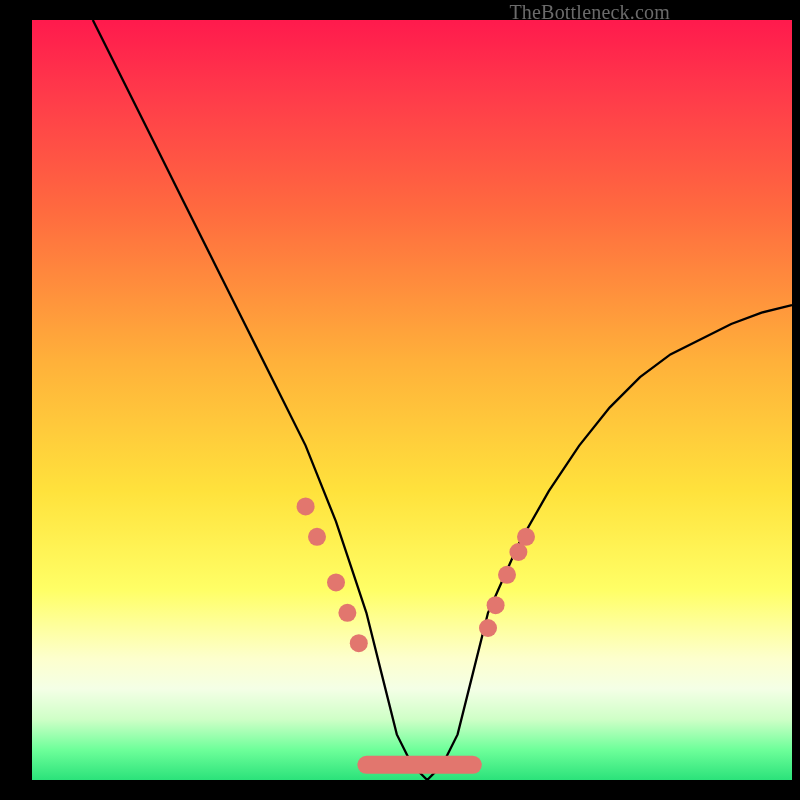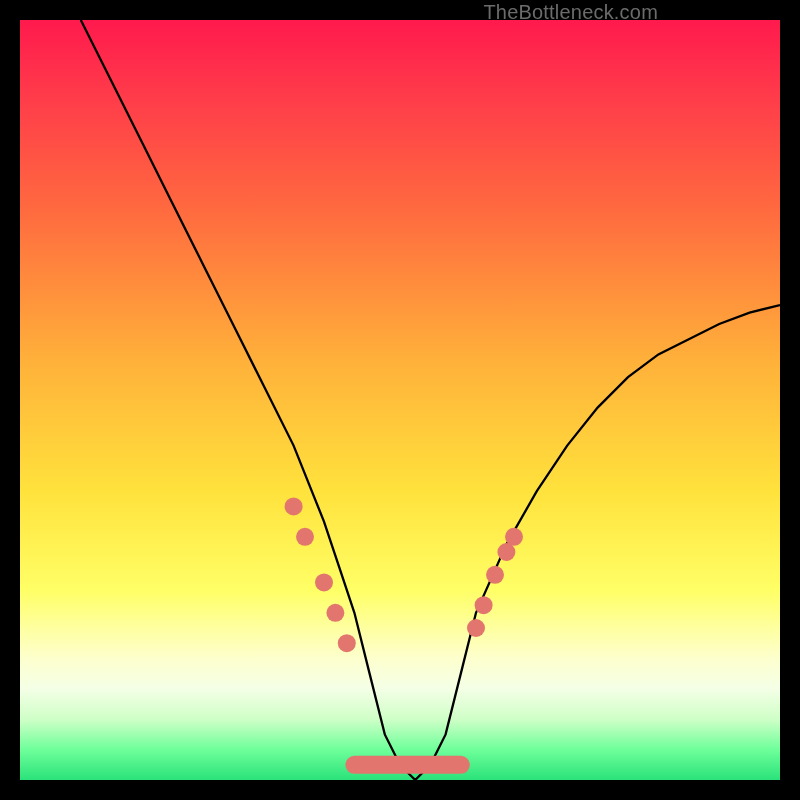--- a/index.html
+++ b/index.html
@@ -7,24 +7,25 @@
     padding: 0;
     width: 800px;
     height: 800px;
     overflow: hidden;
     background: #000;
     font-family: Arial, Helvetica, sans-serif;
   }
   .frame {
     position: absolute;
     top: 0;
-    left: 0;
+    left: 12px;
     width: 680px;
     height: 800px;
     background: #000;
+    font-family: Liberation Serif, serif;
   }
   .plot {
     position: absolute;
     top: 20px;
     left: 20px;
     width: 760px;
     height: 760px;
     background: linear-gradient(
       to bottom,
       #ff1a4d 0%,

